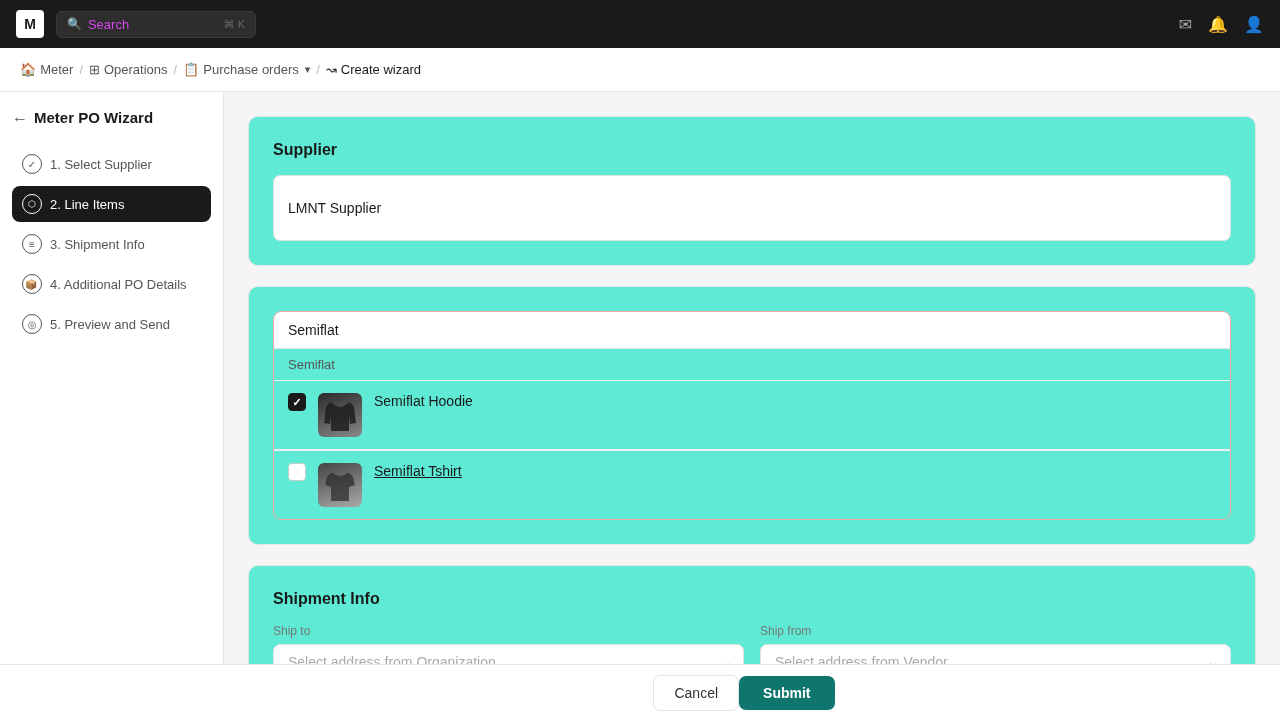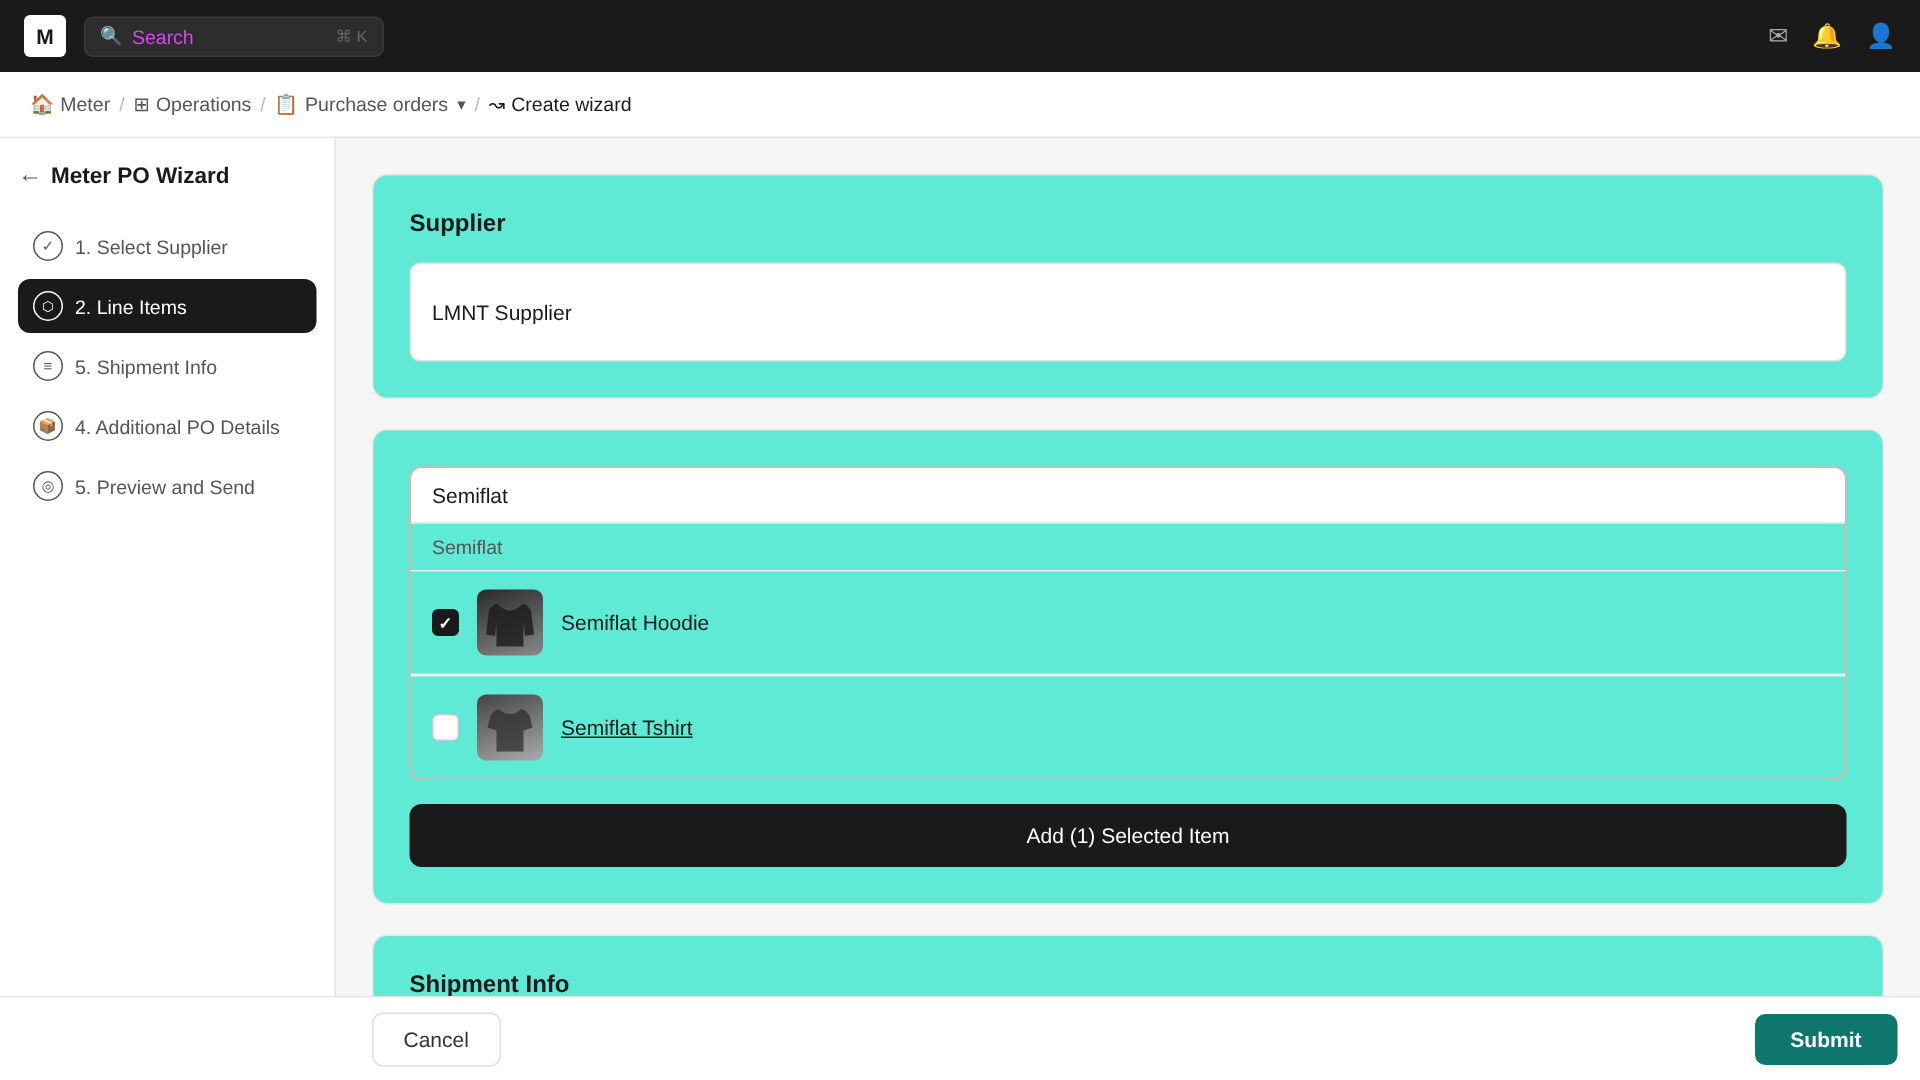--- a/index.html
+++ b/index.html
@@ -174,21 +174,21 @@
       border: 1px solid #e0e0e0;
       border-radius: 7px;
       font-size: 14px;
       color: #1a1a1a;
       background: #fff;
       outline: none;
       margin-bottom: 0;
     }
 
     .item-row {
-      display: flex; align-items: center; gap: 12px;
+      display: flex; align-items: flex-start; gap: 12px;
       padding: 12px 0;
       border-bottom: 1px solid #f0f0f0;
     }
     .item-row:last-child { border-bottom: none; text-decoration: underline; }
 
     .item-checkbox {
       width: 18px; height: 18px;
       border-radius: 4px;
       border: 1.5px solid #ccc;
       flex-shrink: 0;
@@ -274,22 +274,22 @@
       pointer-events: none;
     }
 
     
     .bottom-bar {
       position: fixed;
       bottom: 0; left: 0; right: 0;
       background: #fff;
       border-top: 1px solid #e5e5e5;
       height: 56px;
-      display: flex; align-items: center; justify-content: space-between;
-      padding: 0 15px 0 248px;
+      display: flex; align-items: center; justify-content: center;
+      padding: 0 40px 0 248px;
       z-index: 90;
     }
     .cancel-btn {
       padding: 9px 20px;
       background: #fff;
       border: 1px solid #e0e0e0;
       border-radius: 7px;
       font-size: 14px;
       cursor: pointer;
       color: #333;
@@ -366,21 +366,21 @@
       <span>1. Select Supplier</span>
     </div>
 
     <div class="sidebar-step active">
       <div class="step-icon" style="font-size:9px;">⬡</div>
       <span>2. Line Items</span>
     </div>
 
     <div class="sidebar-step">
       <div class="step-icon">≡</div>
-      <span>5. Shipment Info</span>
+      <span>3. Shipment Info</span>
     </div>
 
     <div class="sidebar-step">
       <div class="step-icon">📦</div>
       <span>4. Additional PO Details</span>
     </div>
 
     <div class="sidebar-step">
       <div class="step-icon">◎</div>
       <span>5. Preview and Send</span>
@@ -425,21 +425,20 @@
           <div class="item-checkbox"></div>
           <div class="item-image-placeholder tshirt" style="background: linear-gradient(160deg, #444 0%, #777 50%, #aaa 100%); position:relative; overflow:hidden;">
             <svg width="44" height="44" viewBox="0 0 44 44" style="position:absolute;top:0;left:0;">
               <path d="M15 10 Q13 9 9 14 L7 22 L13 24 L13 38 L31 38 L31 24 L37 22 L35 14 Q31 9 29 10 Q26 13 22 13 Q18 13 15 10Z" fill="#2a2a2a" opacity="0.7"></path>
             </svg>
           </div>
           <span class="item-name">Semiflat Tshirt</span>
         </div>
       </div>
 
-      <button class="add-selected-btn">Add (1) Selected Item</button>
     </div>
 
     <div class="card">
       <div class="card-title">Shipment Info</div>
       <div class="ship-grid">
         <div class="ship-field">
           <label>Ship to</label>
           <div class="ship-select-wrapper">
             <select>
               <option value="">Select address from Organization</option>

